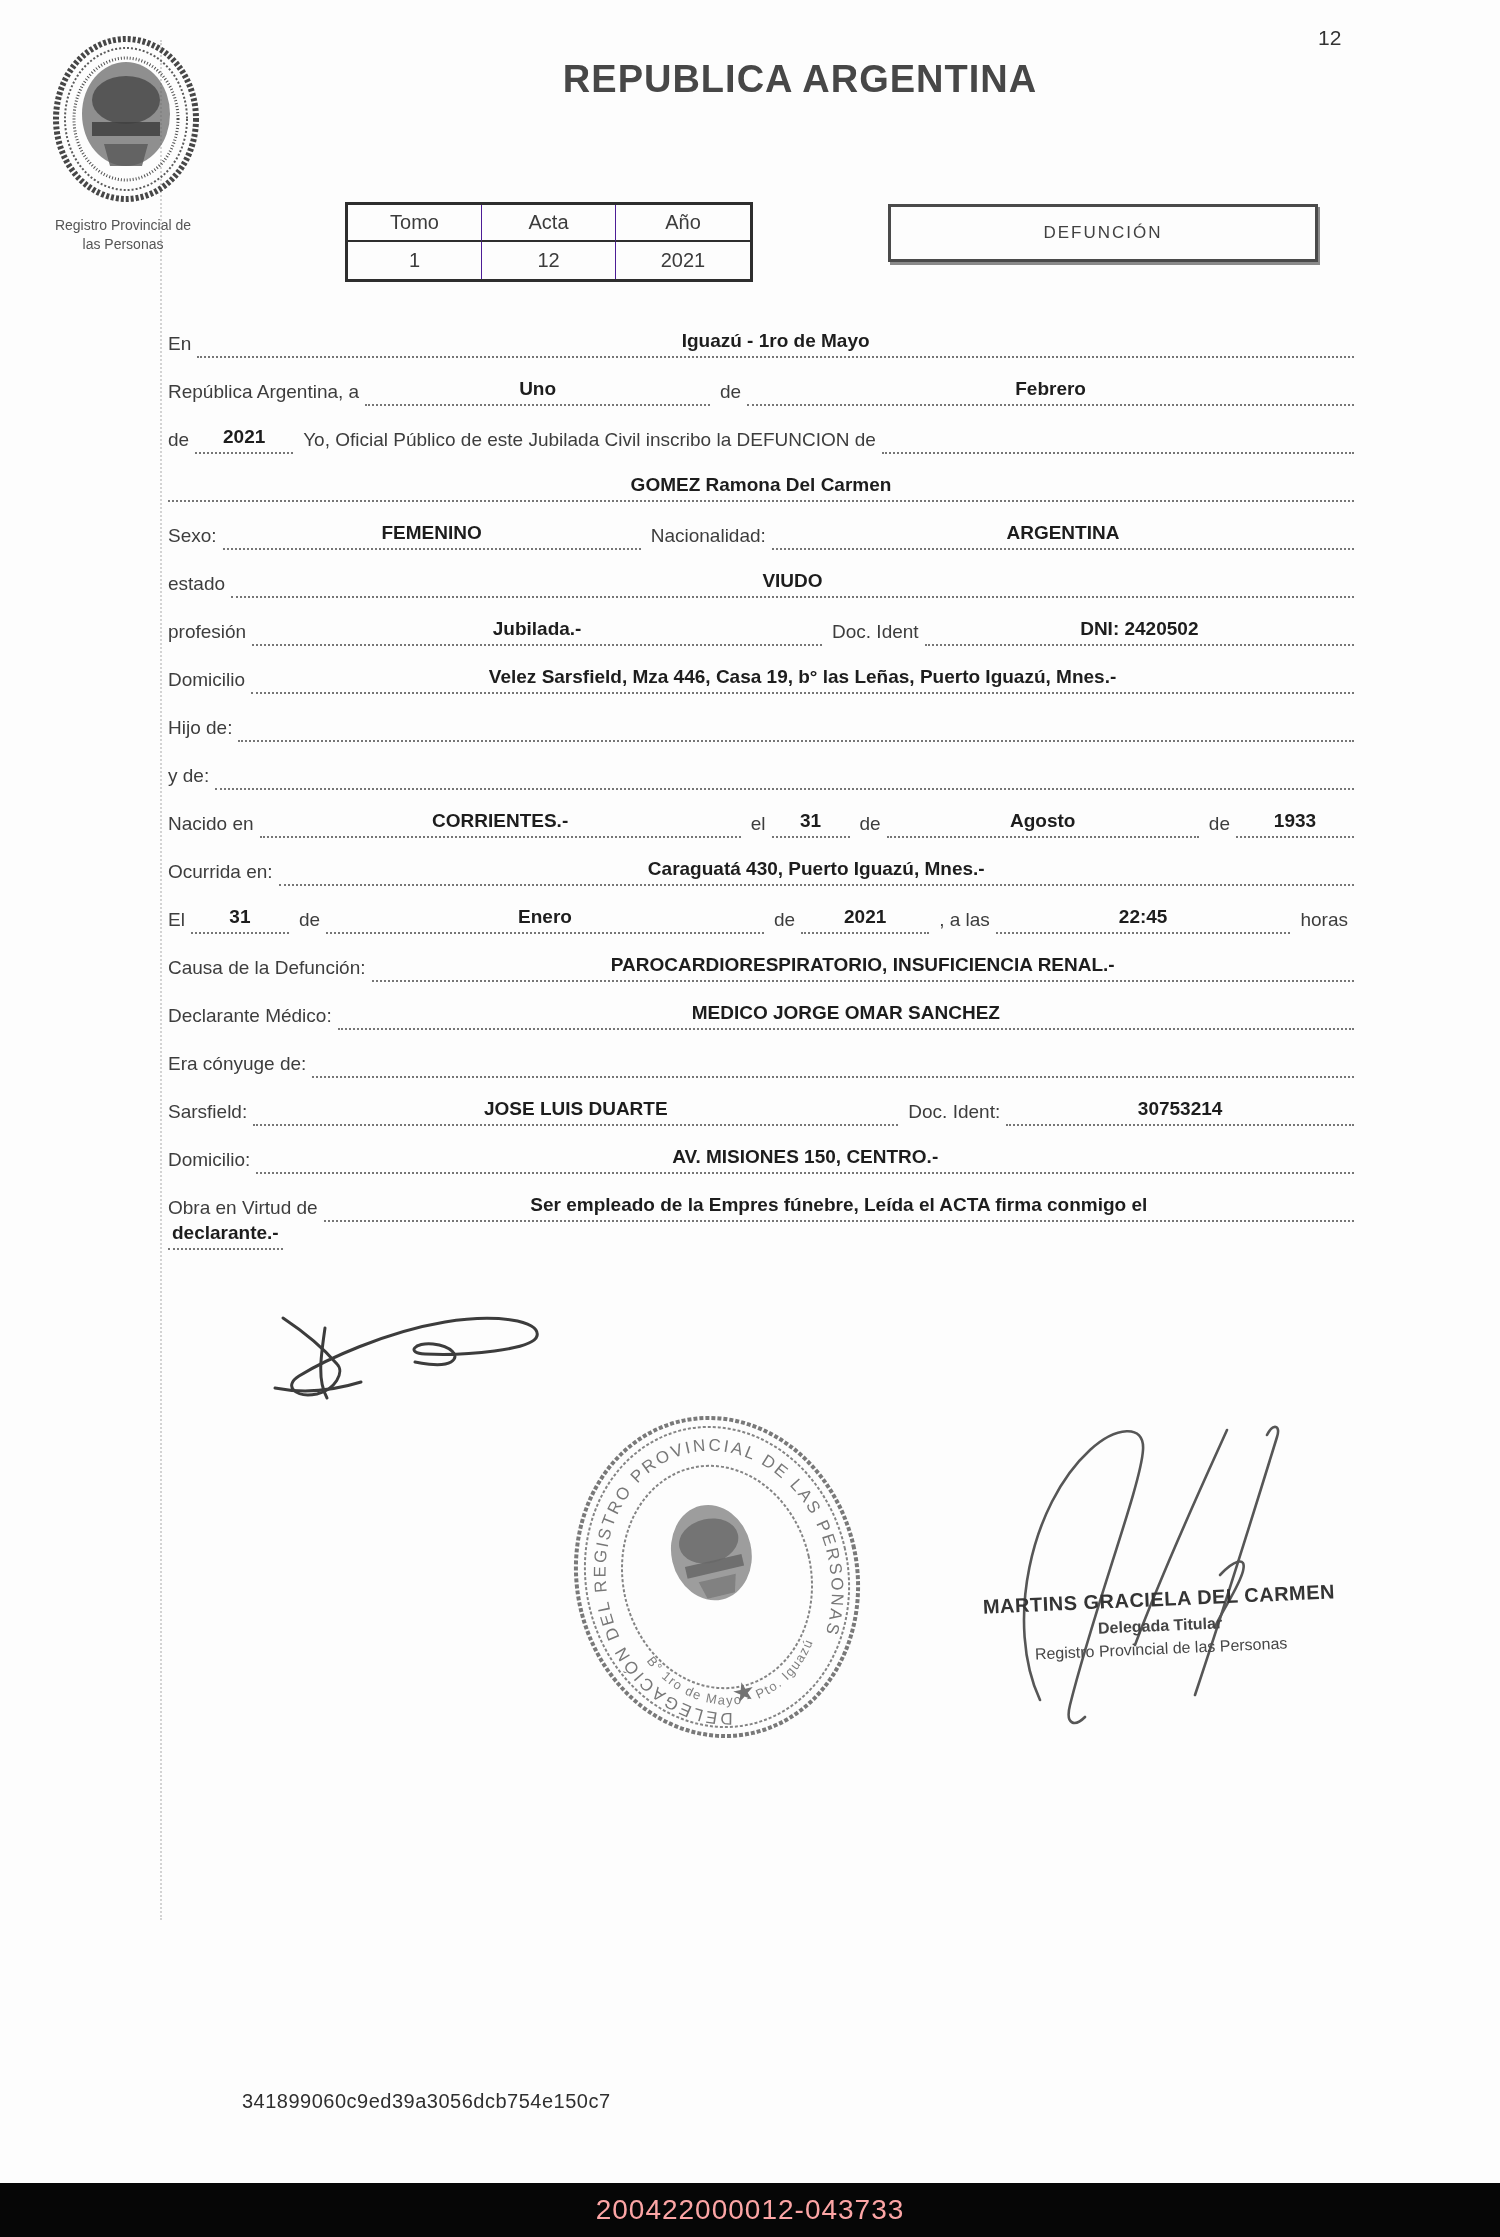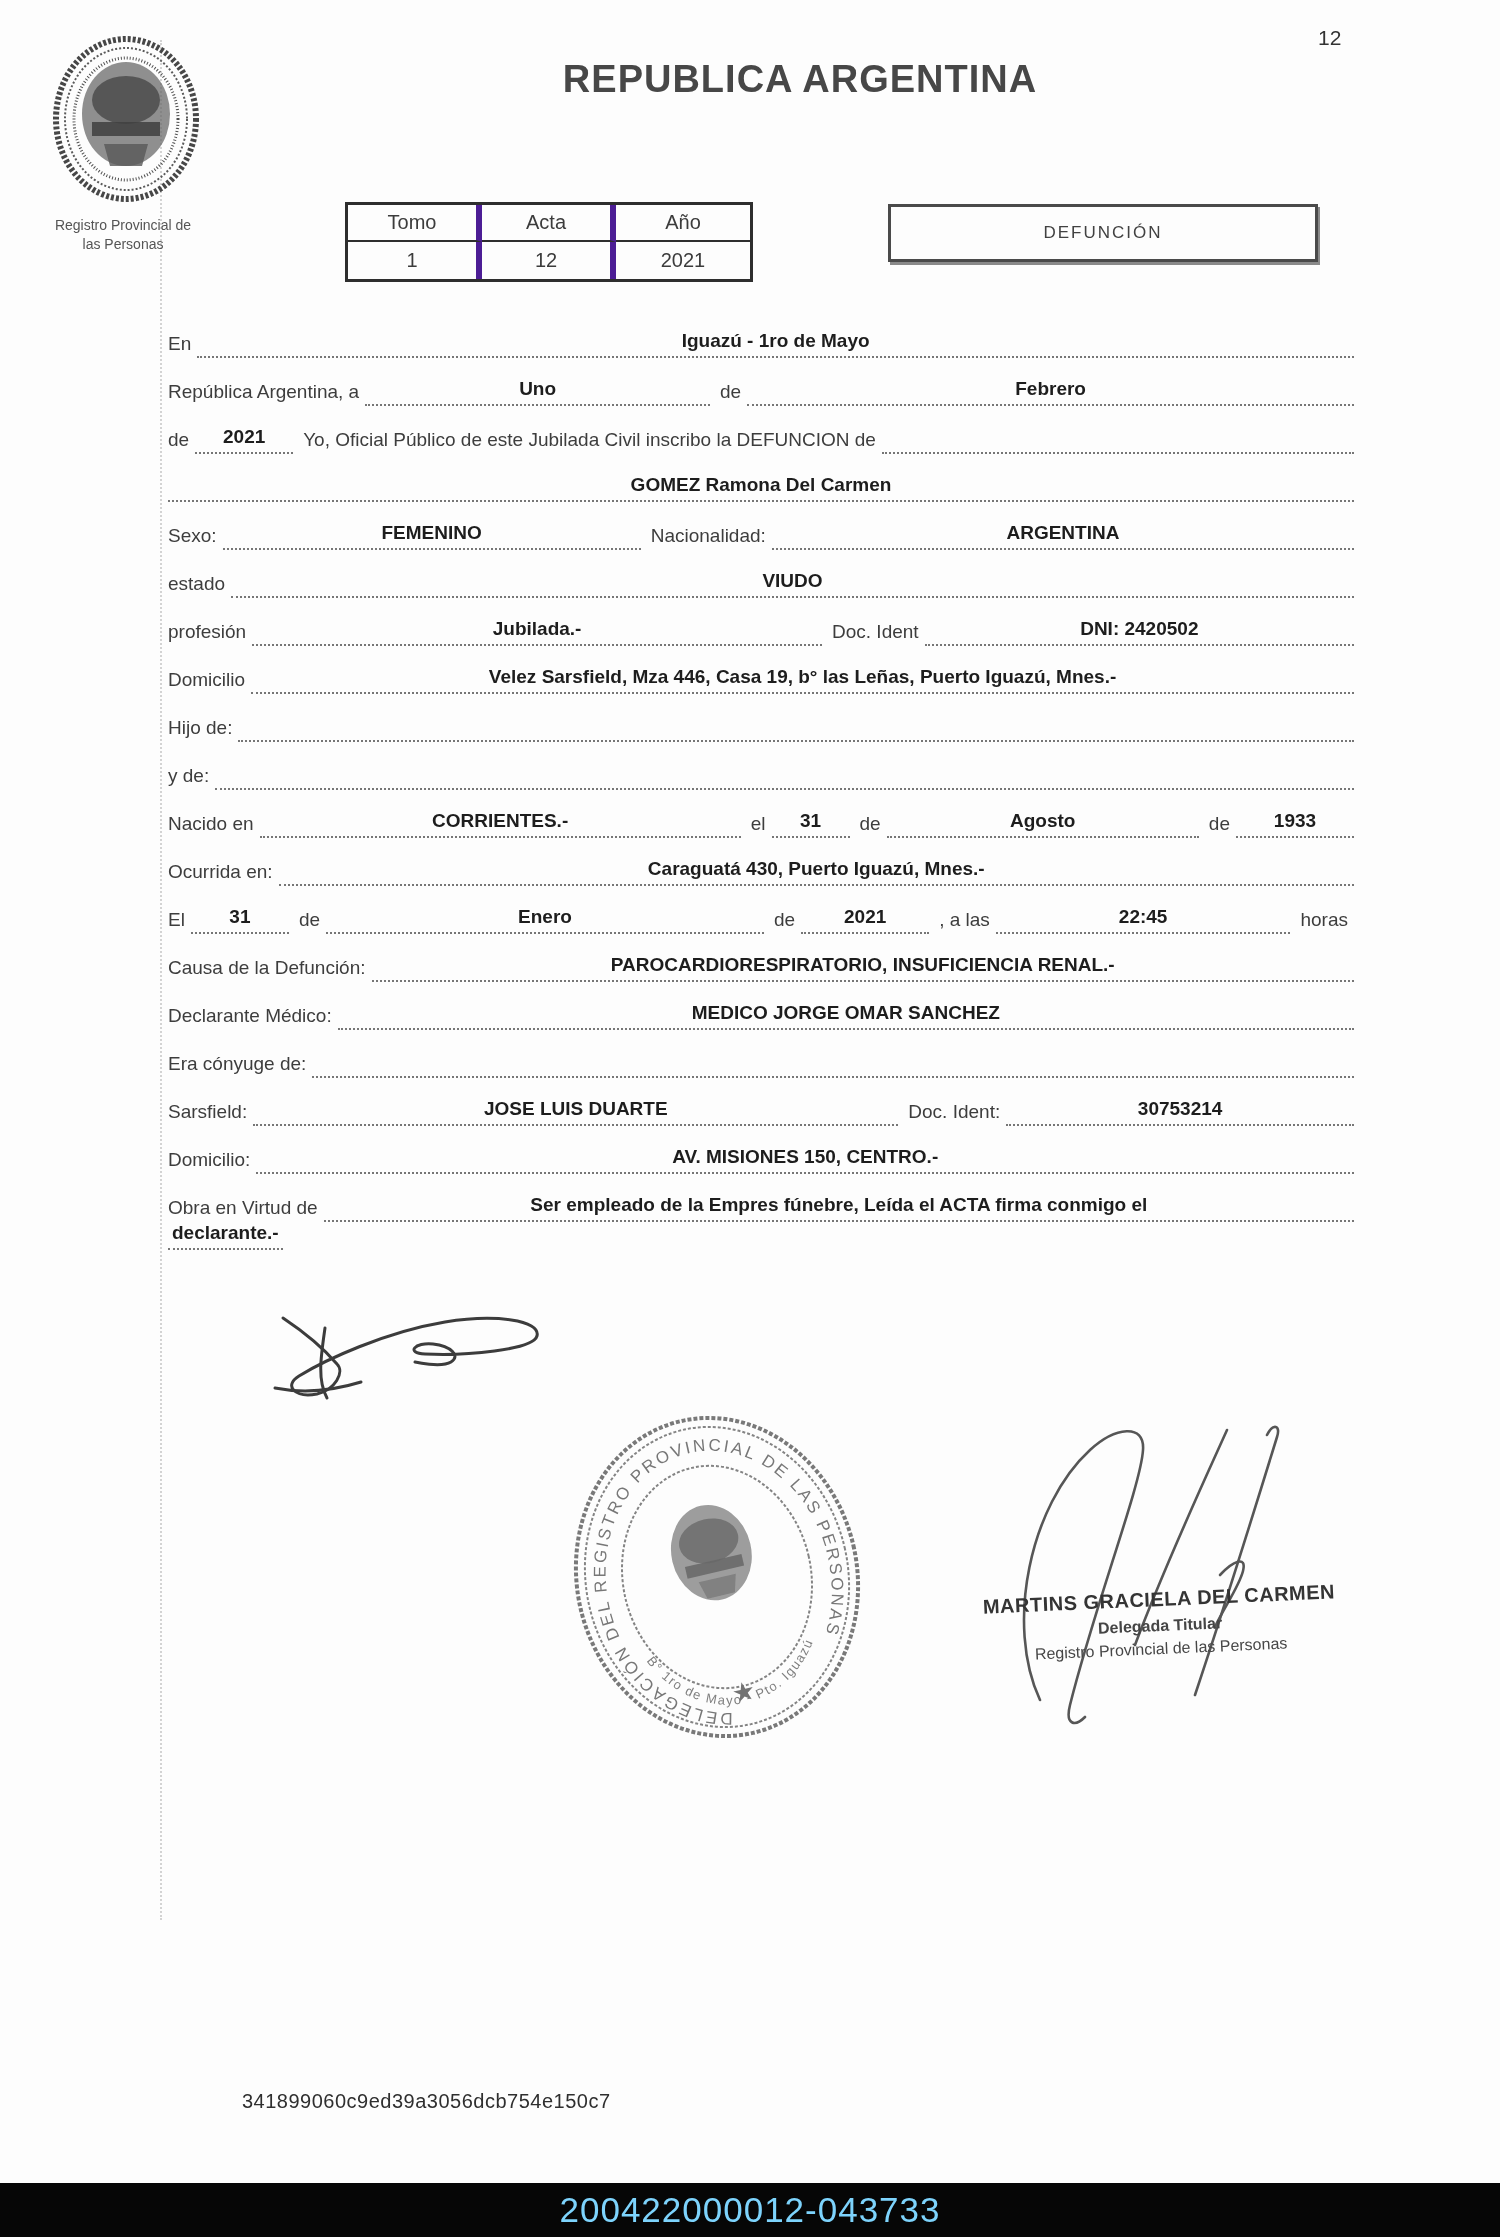--- a/index.html
+++ b/index.html
@@ -16,21 +16,21 @@
   .seal-caption{position:absolute;left:8px;top:216px;width:230px;text-align:center;
     font-size:14px;line-height:19px;color:#555;}
   
   .title{position:absolute;left:300px;top:58px;width:1000px;text-align:center;
     font-size:38px;font-weight:700;letter-spacing:1px;color:#474747;transform:scaleY(1.03);}
   
   .rec-table{position:absolute;left:345px;top:202px;width:402px;height:74px;
     display:grid;grid-template-columns:1fr 1fr 1fr;grid-template-rows:1fr 1fr;
     border:3px solid #2e2e2e;font-size:20px;color:#3c3c3c;}
   .rec-cell{display:flex;align-items:center;justify-content:center;
-    border-right:6px solid #4c1d95;border-bottom:2px solid #2e2e2e;}
+    border-right:1px solid #4c1d95;border-bottom:2px solid #2e2e2e;}
   .rec-cell.last-col{border-right:none;}
   .rec-cell.last-row{border-bottom:none;}
   
   .doc-type-box{position:absolute;left:888px;top:204px;width:424px;height:52px;
     border:3px solid #4a4a4a;box-shadow:2px 3px 0 #8a8a8a;display:flex;align-items:center;justify-content:center;
     font-size:17px;letter-spacing:2px;color:#414141;font-weight:500;}
   
   .form{position:absolute;left:168px;top:310px;width:1186px;}
   .row{display:flex;align-items:flex-end;height:48px;font-size:19px;}
   .lbl{white-space:nowrap;padding:0 6px 3px 0;color:#3d3d3d;}
@@ -47,21 +47,21 @@
   .sig-official{position:absolute;left:985px;top:1395px;width:340px;height:340px;opacity:.9;}
   .official-stamp-text{position:absolute;left:925px;top:1588px;width:470px;text-align:center;
     transform:rotate(-2.5deg);color:#3f3f3f;}
   .official-stamp-text .name{font-size:20px;font-weight:700;letter-spacing:.5px;color:#343434;}
   .official-stamp-text .role{font-size:16px;font-weight:700;margin-top:6px;color:#454545;}
   .official-stamp-text .org{font-size:16px;margin-top:5px;color:#464646;}
   
   .hash{position:absolute;left:242px;top:2090px;font-size:20px;color:#2f2f2f;letter-spacing:.5px;}
   .footer-bar{position:absolute;left:0;top:2183px;width:1500px;height:54px;background:#060606;
     display:flex;align-items:center;justify-content:center;}
-  .footer-bar span{color:#7dd3fc;font-size:35px;letter-spacing:1px;}
+  .footer-bar span{color:#fca5a5;font-size:28px;letter-spacing:1px;}
 </style>
 </head>
 <body>
 
 <div class="page">
 
   <div class="fold-line"></div>
 
   <div class="page-number">12</div>
 

